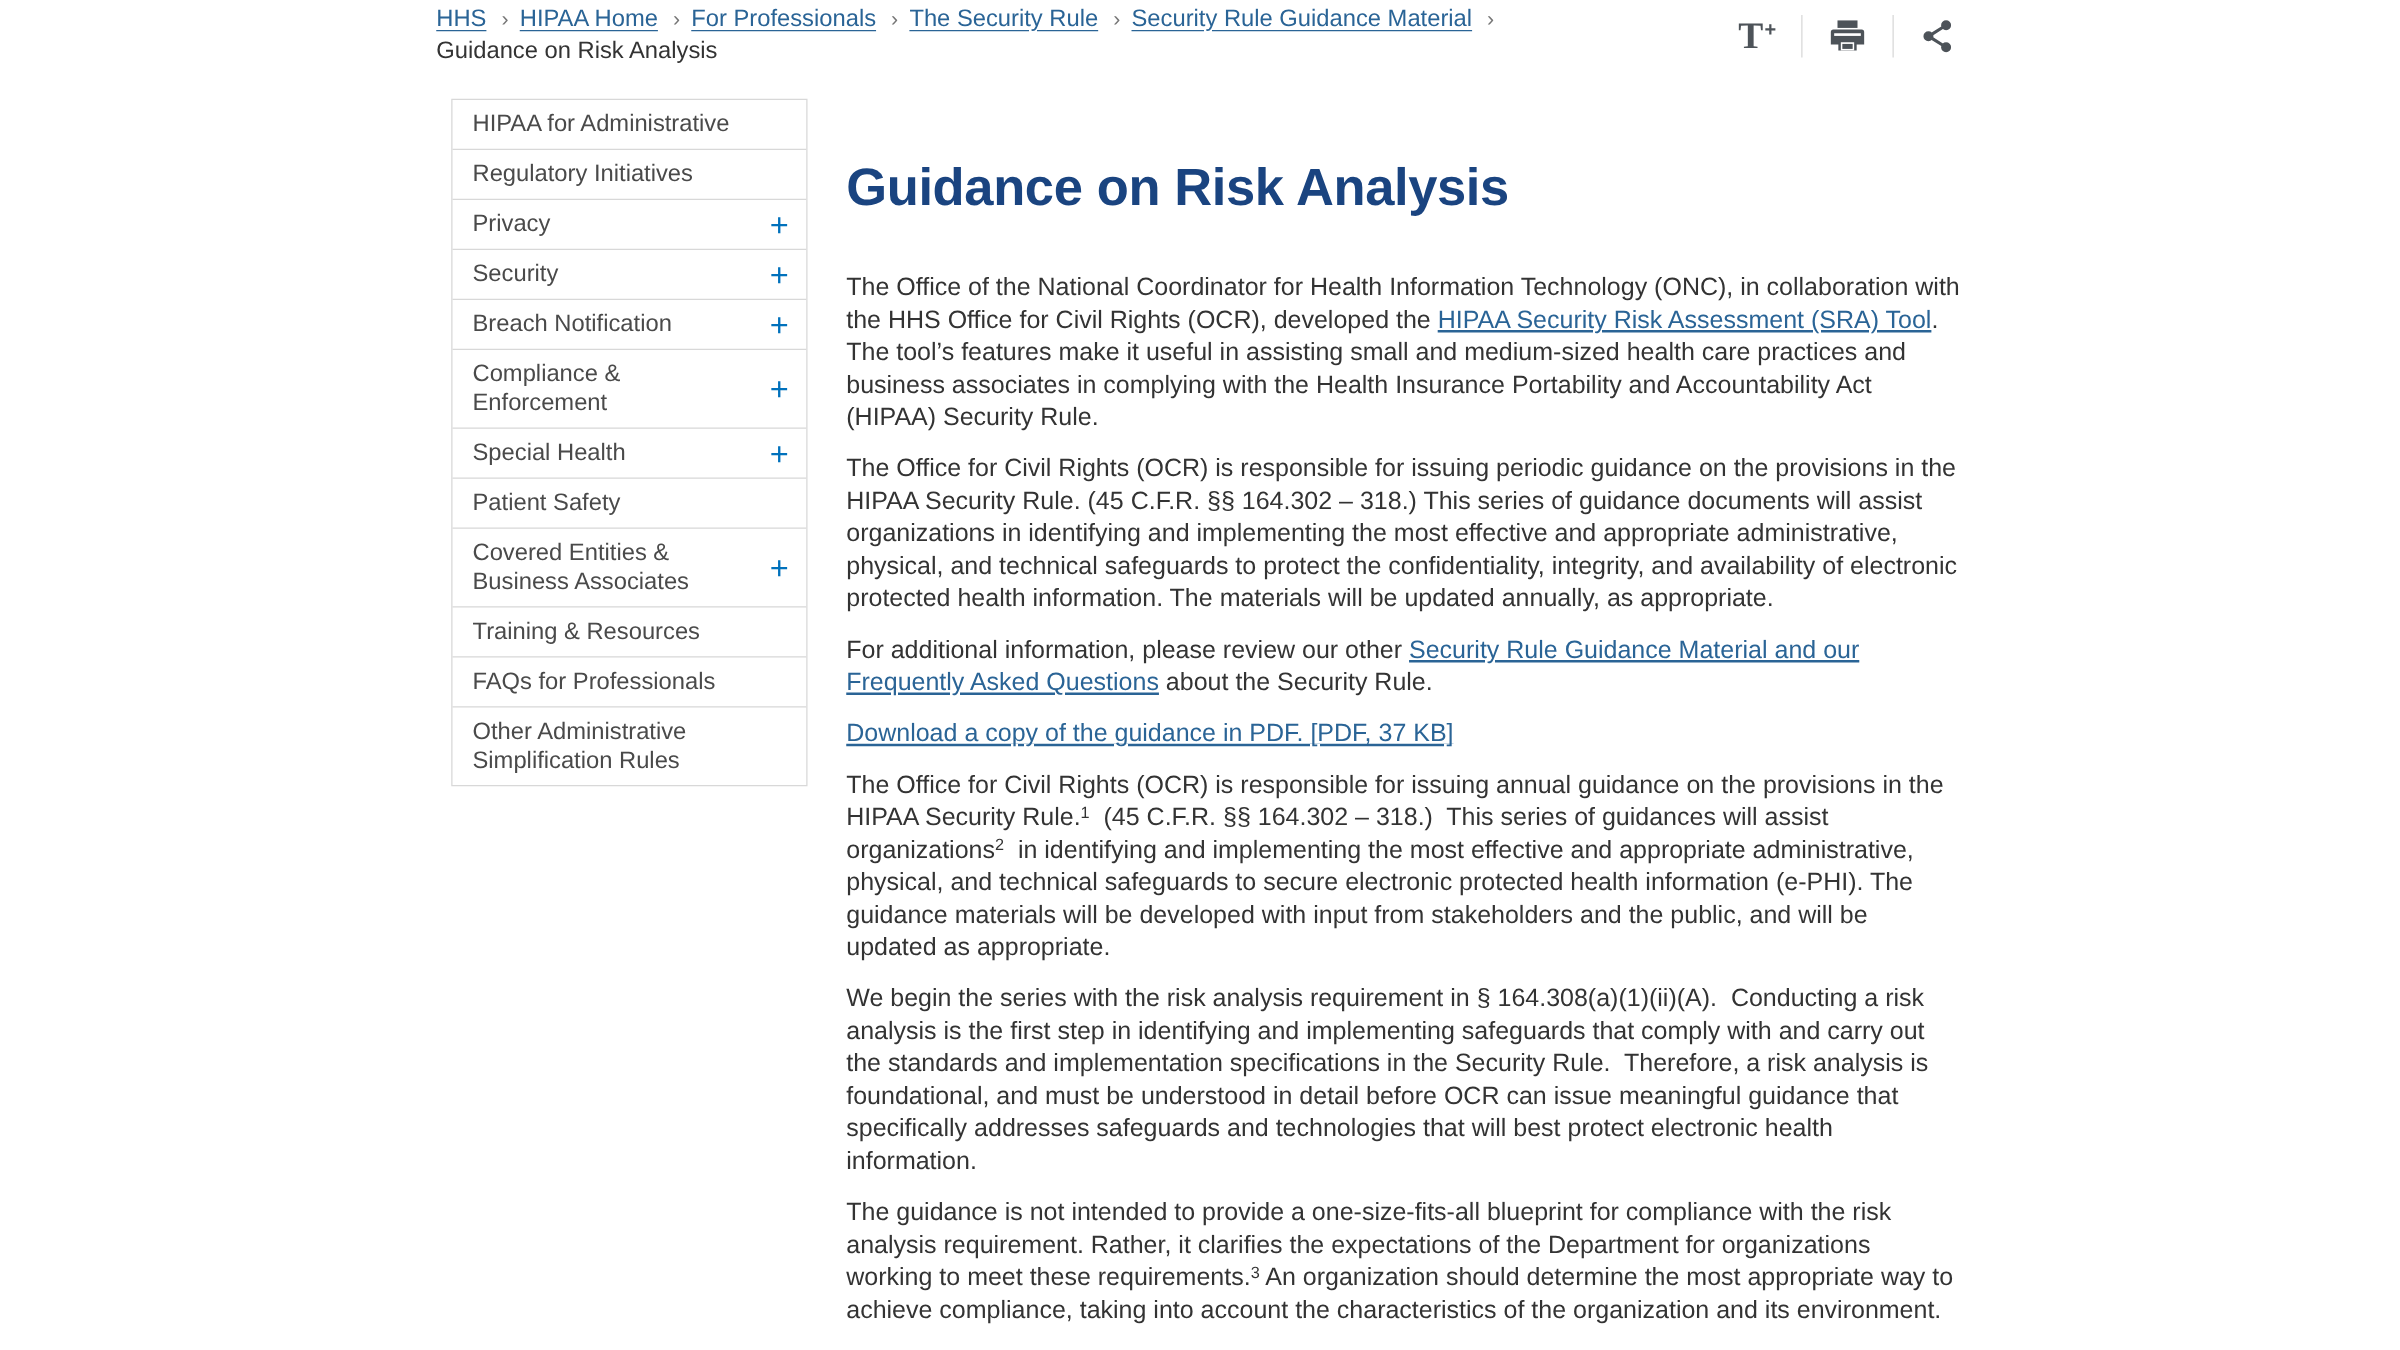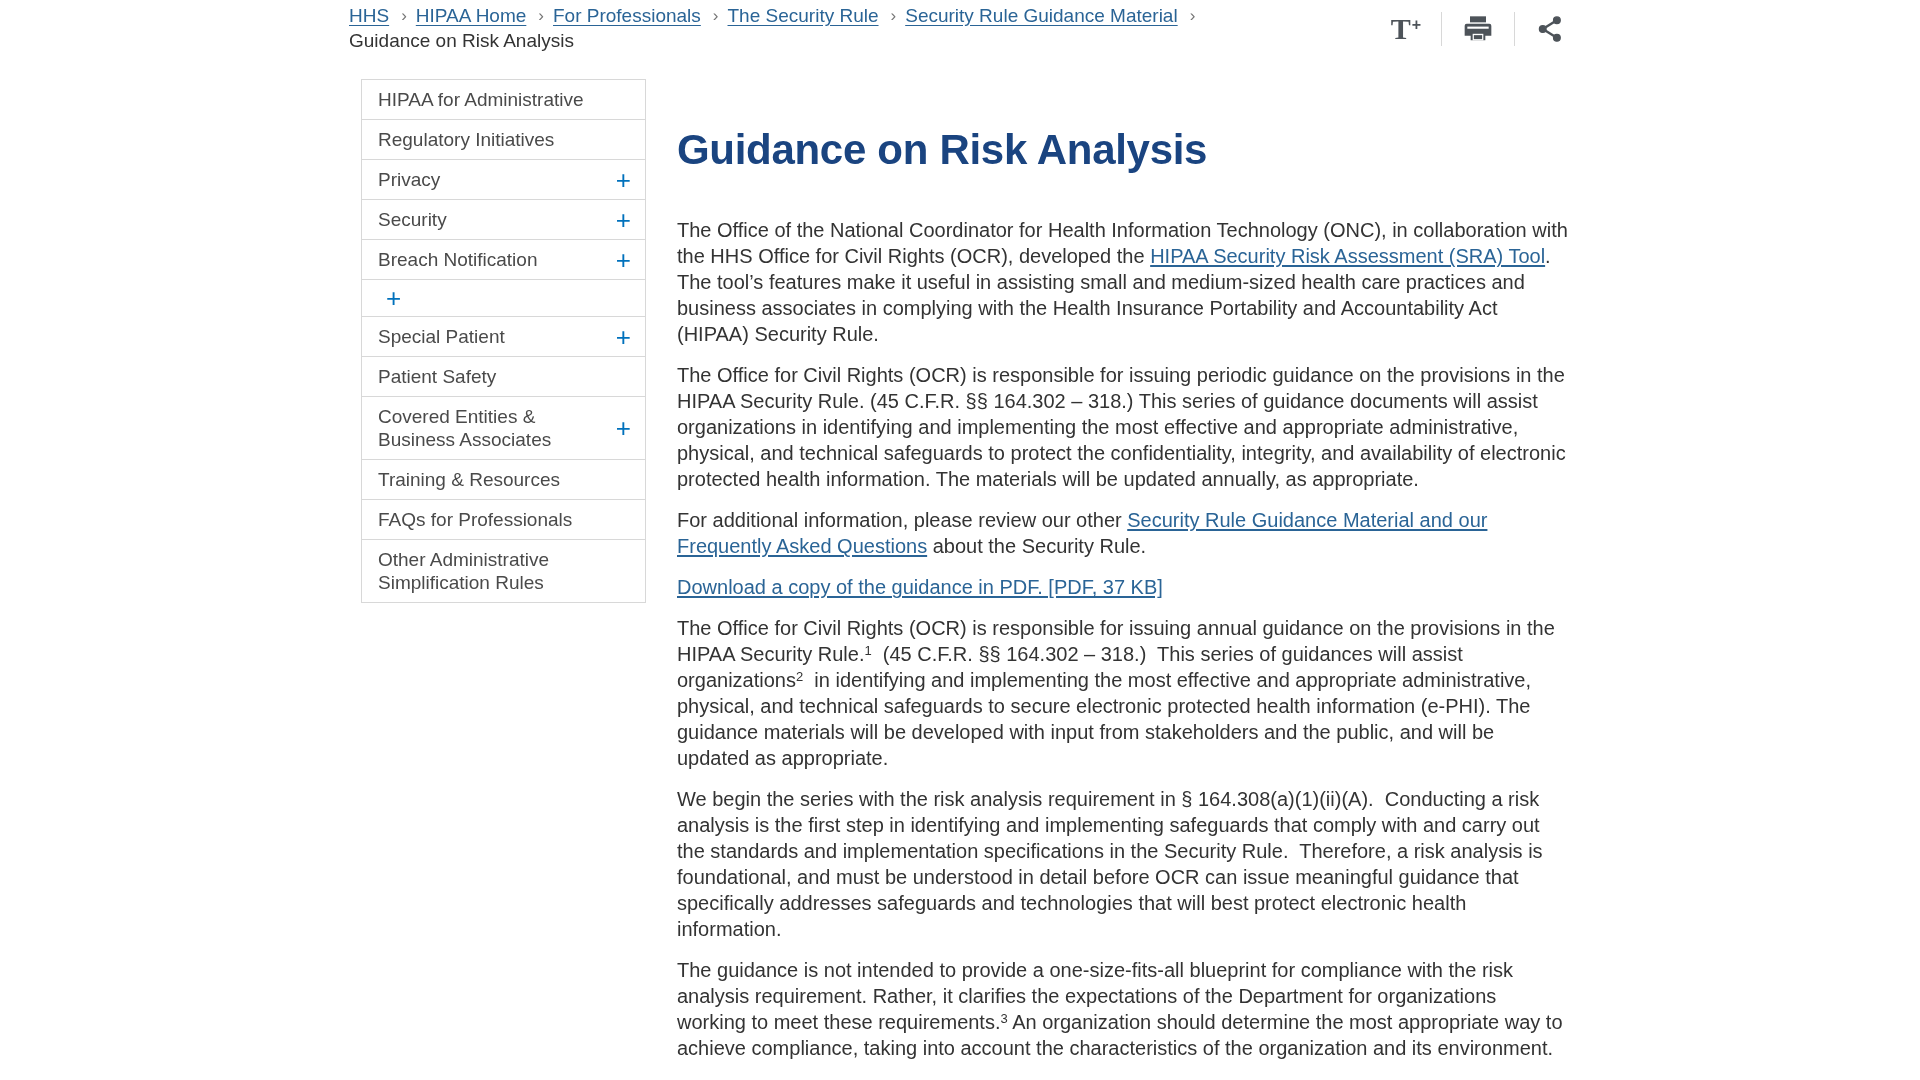--- a/index.html
+++ b/index.html
@@ -107,24 +107,25 @@
           </li>
           <li>
             <span>Security</span>
             <span class="plus">+</span>
           </li>
           <li>
             <span>Breach Notification</span>
             <span class="plus">+</span>
           </li>
           <li>
+            <span>Compliance &amp; Enforcement</span>
             <span class="plus">+</span>
           </li>
           <li>
-            <span>Special Patient</span>
+            <span>Special Health</span>
             <span class="plus">+</span>
           </li>
           <li>
             <span>Patient Safety</span>
           </li>
           <li>
             <span>Covered Entities &amp; Business Associates</span>
             <span class="plus">+</span>
           </li>
           <li>

